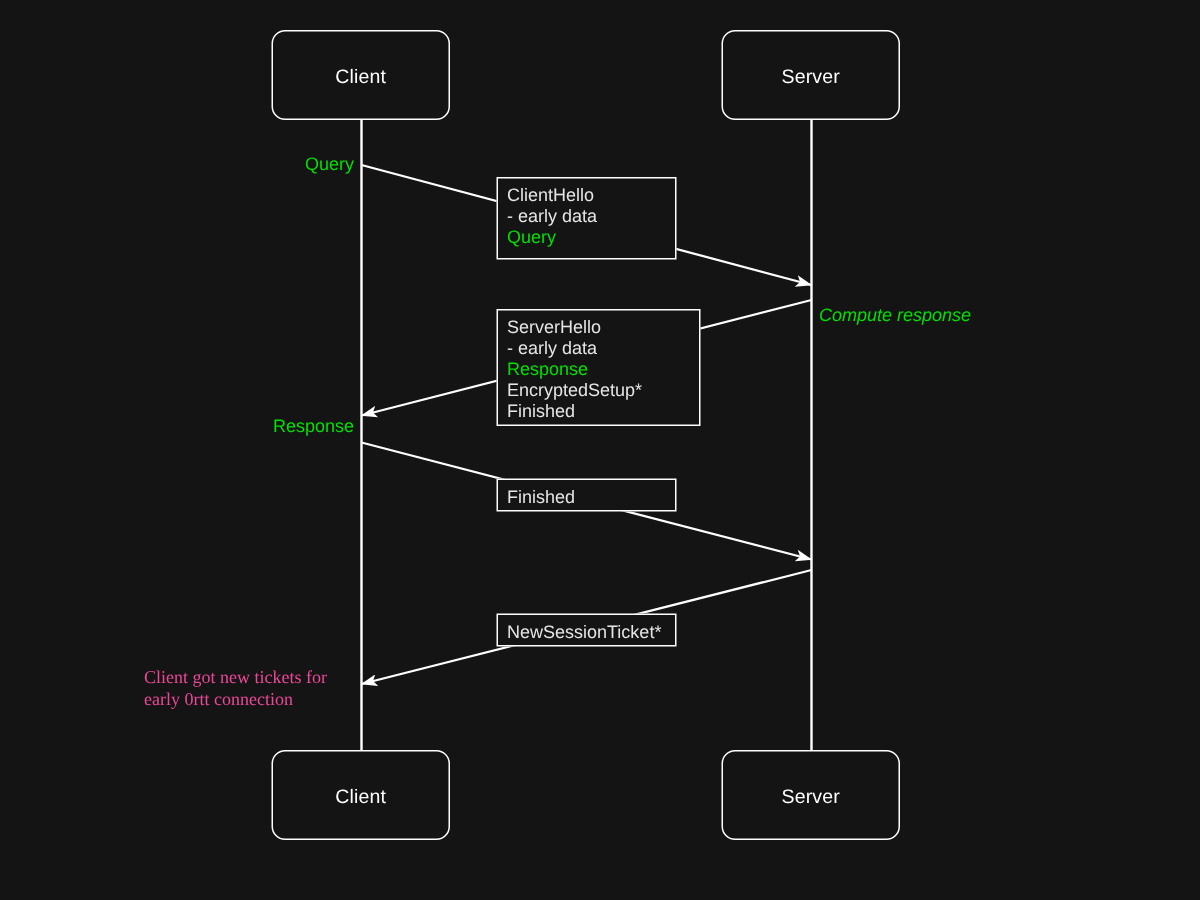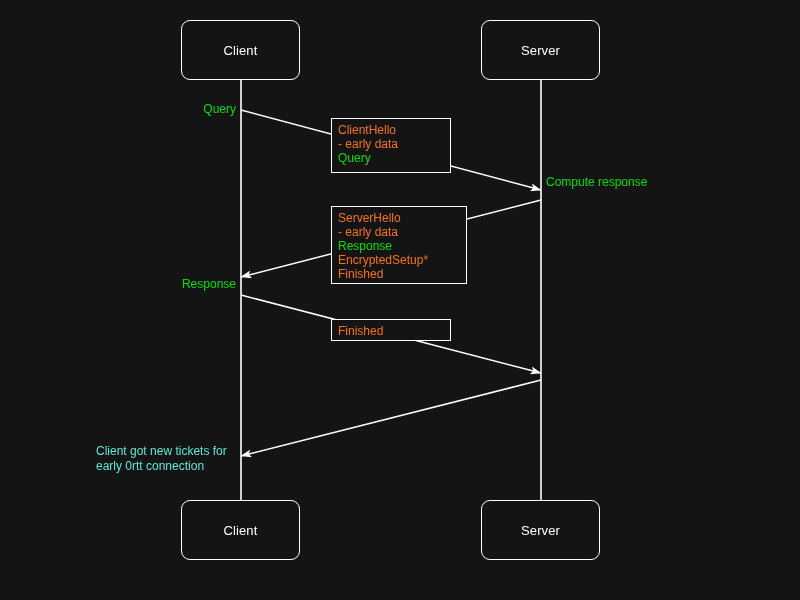--- a/index.html
+++ b/index.html
@@ -44,38 +44,38 @@
   
   .msg-box {
     position: absolute;
     box-sizing: border-box;
     border: 1.4px solid #ffffff;
     background: #141414;
     padding: 4px 5px 5px 6px;
     line-height: 14px;
   }
   .msg-line {
-    color: #f97316;
+    color: #e5e5e5;
     font-size: 12px;
     white-space: nowrap;
     font-family: "Liberation Sans", sans-serif;
   }
   .msg-line.green {
     color: #00e000;
   }
   
   .note {
     position: absolute;
     font-size: 12px;
     line-height: 15px;
     white-space: nowrap;
     font-family: "Liberation Sans", sans-serif;
   }
   .note.green { color: #00e000; }
-  .note.white { color: #5eead4; }
+  .note.white { color: #ec4899; font-family: Liberation Serif, serif; }
   .note.right-align { text-align: right; }
 </style>
 </head>
 <body>
 
 <div id="canvas">
 
   <svg class="layer" viewBox="0 0 800 600" xmlns="http://www.w3.org/2000/svg">
     <defs>
       <marker id="arrowhead" markerWidth="11" markerHeight="8" refX="10.5" refY="4" orient="auto" markerUnits="userSpaceOnUse">
@@ -122,26 +122,29 @@
     <div class="msg-line">- early data</div>
     <div class="msg-line green">Response</div>
     <div class="msg-line">EncryptedSetup*</div>
     <div class="msg-line">Finished</div>
   </div>
 
   <div class="msg-box" style="left:331px; top:319px; width:120px; height:22px;">
     <div class="msg-line">Finished</div>
   </div>
 
+  <div class="msg-box" style="left:331px; top:409px; width:120px; height:22px;">
+    <div class="msg-line">NewSessionTicket*</div>
+  </div>
 
   <div class="note green right-align" style="left:118px; top:102px; width:118px;">
     <span>Query</span>
   </div>
 
-  <div class="note green" style="left:546px; top:175px;">
+  <div class="note green" style="left:546px; top:203px;font-style:italic;">
     <span>Compute response</span>
   </div>
 
   <div class="note green right-align" style="left:118px; top:277px; width:118px;">
     <span>Response</span>
   </div>
 
   <div class="note white" style="left:96px; top:444px;">
     <div>Client got new tickets for</div>
     <div>early 0rtt connection</div>

